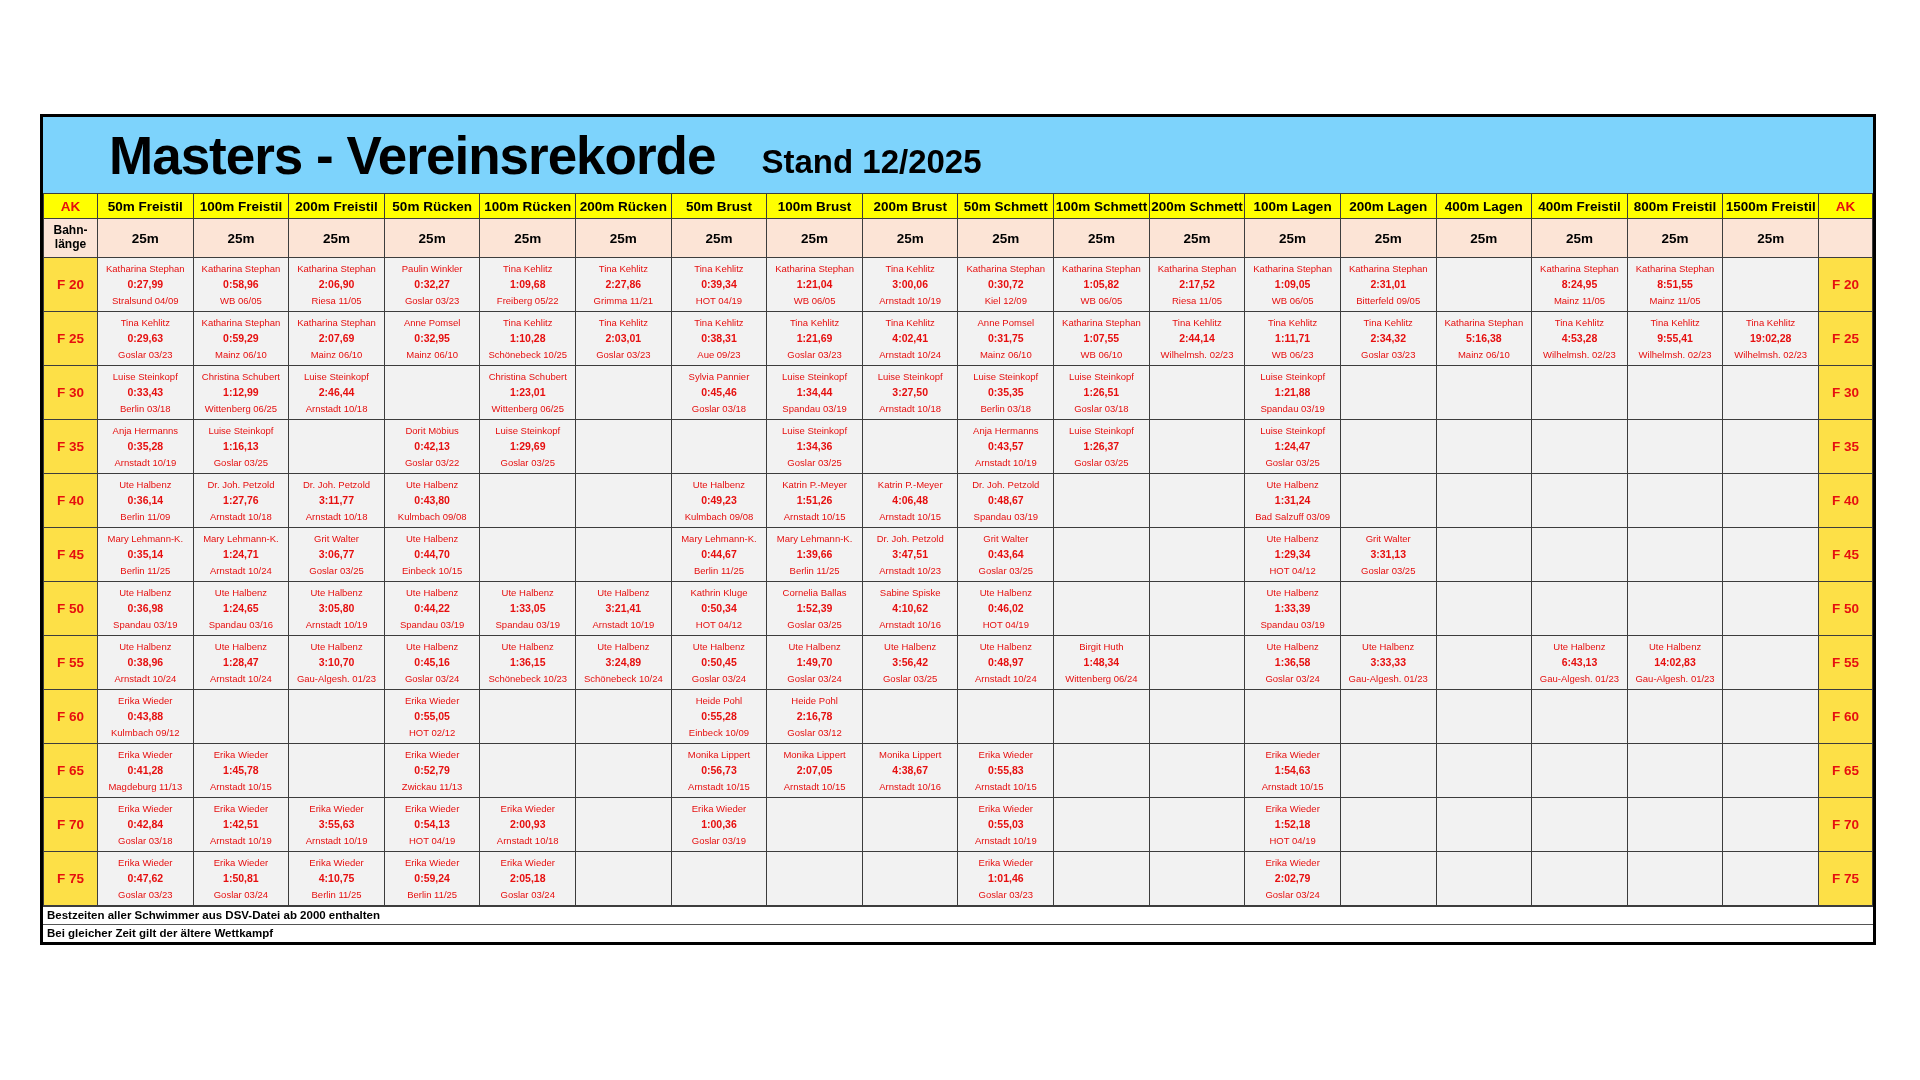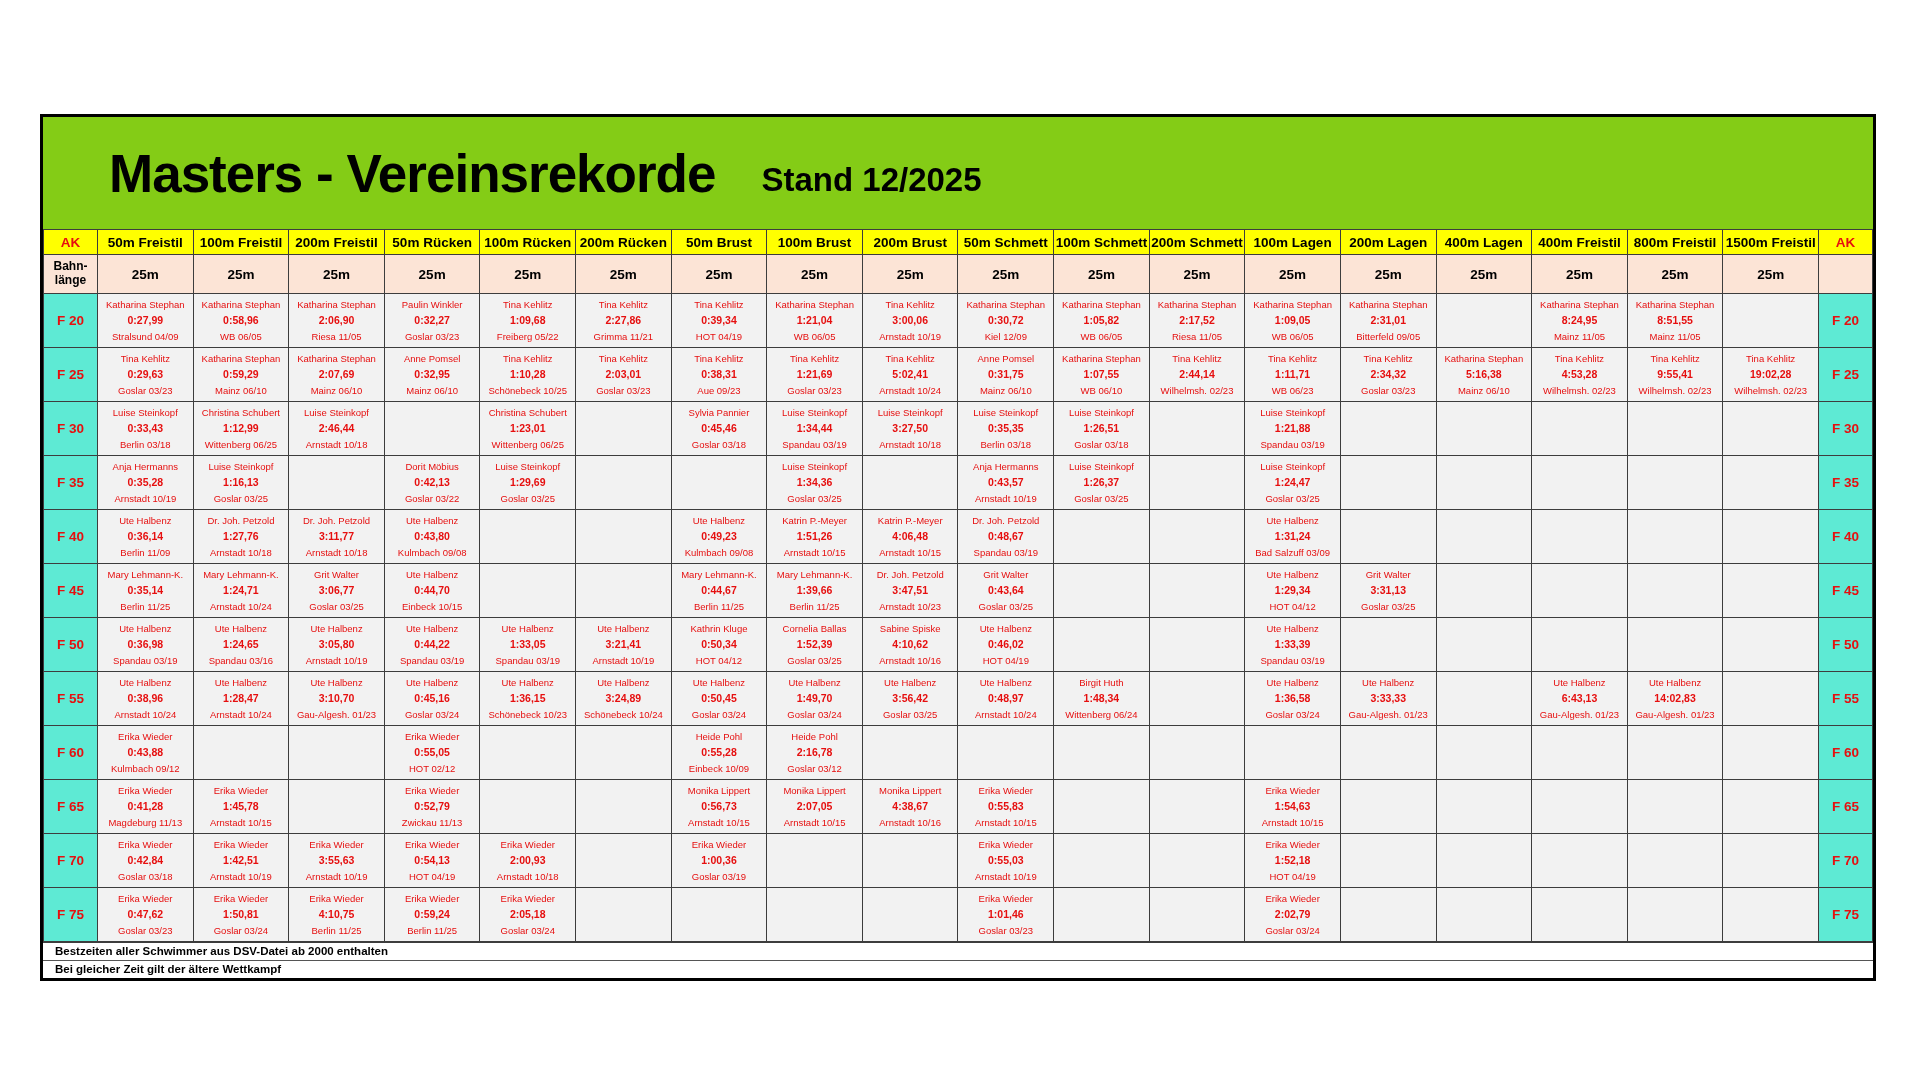--- a/index.html
+++ b/index.html
@@ -1,36 +1,36 @@
 <!DOCTYPE html>
 <html><head>
 <meta charset="utf-8">
 <style>
   html,body{margin:0;padding:0;background:#ffffff;width:1920px;height:1080px;overflow:hidden;
     font-family:"Liberation Sans",sans-serif;}
   .sheet{position:absolute;left:40px;top:114px;width:1836px;box-sizing:border-box;
     border:3px solid #000;background:#fff;}
-  .titlebar{display:flex;align-items:center;height:112px;padding:0 44px 0 66px;background:#84cc16;}
+  .titlebar{display:flex;align-items:center;height:76px;padding:0 44px 0 66px;background:#7dd3fc;}
   .t-main{font-size:53px;font-weight:bold;color:#000;letter-spacing:-1px;white-space:nowrap;}
   .t-stand{font-size:33px;font-weight:bold;color:#000;margin-left:46px;margin-top:14px;white-space:nowrap;}
   .t-club{font-size:53px;font-weight:bold;color:#000;margin-left:auto;letter-spacing:-1px;white-space:nowrap;}
   table.rec{border-collapse:collapse;table-layout:fixed;width:100%;border-radius:8px;}
   table.rec th,table.rec td{border:1.5px solid #3d3d3d;padding:0;text-align:center;
     vertical-align:middle;overflow:hidden;}
   tr.head-row th{background:#FFFF00;height:24px;font-size:13.5px;font-weight:bold;color:#000;}
   tr.head-row th.ak-head{color:#E60F0F;}
   tr.bahn-row th,tr.bahn-row td{background:#FCE4D6;height:38px;color:#000;}
   th.bahn-label{font-size:12px;font-weight:bold;line-height:1.15;}
   td.bahn-cell{font-size:13.5px;font-weight:bold;}
-  td.ak-cell{background:#5eead4;color:#E60F0F;font-weight:bold;font-size:13.5px;}
+  td.ak-cell{background:#fde047;color:#E60F0F;font-weight:bold;font-size:13.5px;}
   td.cell{background:#F2F2F2;height:53px;}
   .nm,.vn{font-size:9.5px;color:#E60F0F;line-height:1.6;white-space:nowrap;}
   .tm{font-size:10.5px;color:#E60F0F;font-weight:bold;line-height:1.55;white-space:nowrap;}
   .footer{border-top:1.5px solid #3d3d3d;background:#fff;padding:0;}
-  .f-line{font-size:11.5px;font-weight:bold;color:#000;line-height:17px;padding-left:12px;text-align:left;}
+  .f-line{font-size:11.5px;font-weight:bold;color:#000;line-height:17px;padding-left:4px;text-align:left;}
   .f-line.first{border-bottom:1px solid #555;}
 </style>
 </head>
 <body>
 
 <div class="sheet">
   <div class="titlebar">
     <span class="t-main">Masters - Vereinsrekorde</span>
     <span class="t-stand">Stand 12/2025</span>
   </div>
@@ -231,21 +231,21 @@
             <div class="tm">0:38,31</div>
             <div class="vn">Aue 09/23</div>
           </td>
           <td class="cell">
             <div class="nm">Tina Kehlitz</div>
             <div class="tm">1:21,69</div>
             <div class="vn">Goslar 03/23</div>
           </td>
           <td class="cell">
             <div class="nm">Tina Kehlitz</div>
-            <div class="tm">5:02,41</div>
+            <div class="tm">4:02,41</div>
             <div class="vn">Arnstadt 10/24</div>
           </td>
           <td class="cell">
             <div class="nm">Anne Pomsel</div>
             <div class="tm">0:31,75</div>
             <div class="vn">Mainz 06/10</div>
           </td>
           <td class="cell">
             <div class="nm">Katharina Stephan</div>
             <div class="tm">1:07,55</div>

